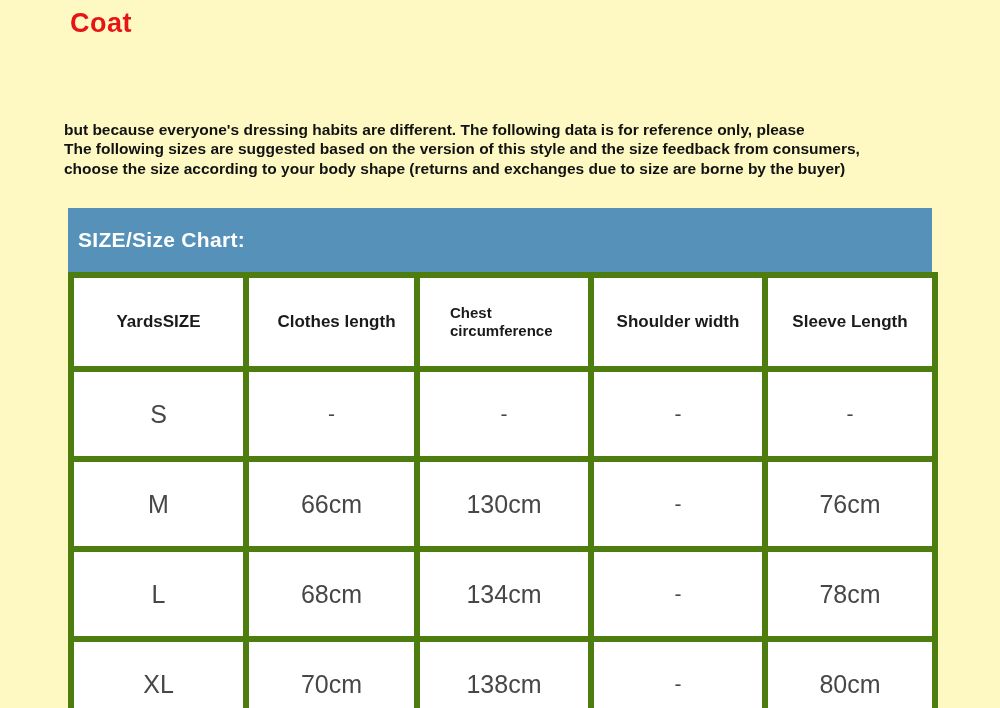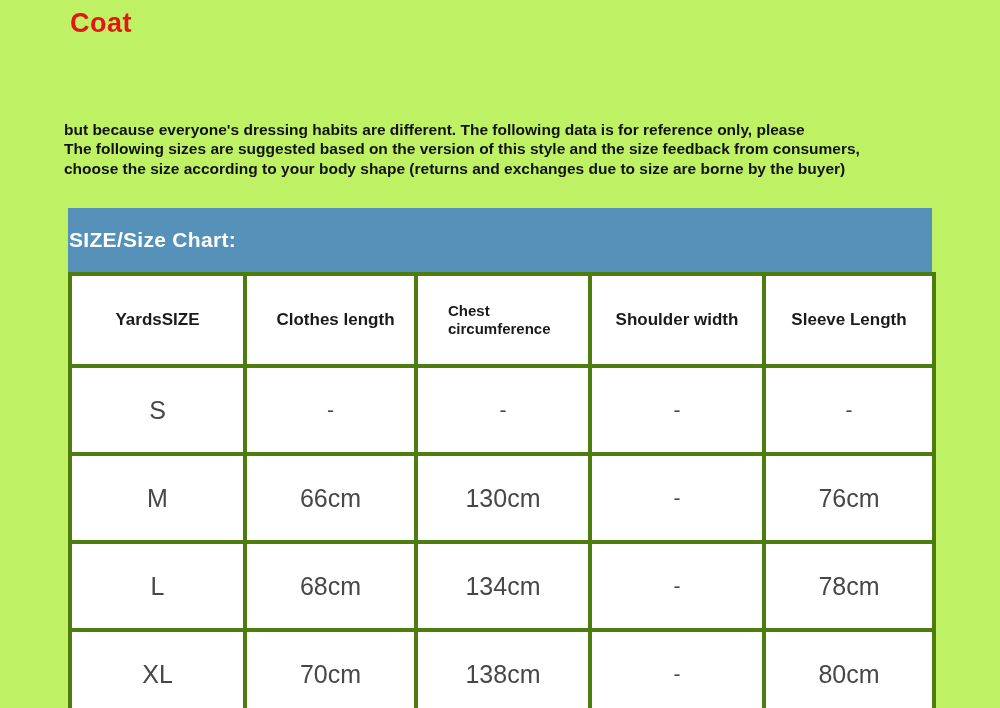--- a/index.html
+++ b/index.html
@@ -5,21 +5,21 @@
   html, body {
     margin: 0;
     padding: 0;
     background: #ffffff;
     font-family: "Liberation Sans", sans-serif;
   }
   .page {
     position: relative;
     width: 1000px;
     height: 708px;
-    background: #bef264;
+    background: #fef9c3;
     overflow: hidden;
   }
   .page-title {
     position: absolute;
     left: 70px;
     top: 8px;
     font-size: 27px;
     font-weight: bold;
     color: #e61414;
     letter-spacing: 0.5px;
@@ -49,37 +49,37 @@
     position: absolute;
     left: 68px;
     top: 208px;
     width: 864px;
   }
   .chart-banner {
     height: 64px;
     background: #5591b8;
     display: flex;
     align-items: center;
-    padding-left: 1px;
+    padding-left: 10px;
     box-sizing: border-box;
   }
   .chart-banner-title {
     color: #ffffff;
     font-size: 21px;
     font-weight: bold;
     letter-spacing: 0.3px;
   }
   table.size-table {
     width: 864px;
     border-collapse: collapse;
     table-layout: fixed;
     background: #ffffff;
   }
   .size-table th, .size-table td {
-    border: 4px solid #4d7c0f;
+    border: 6px solid #4d7c0f;
     text-align: center;
     vertical-align: middle;
     padding: 12px;
     overflow: hidden;
   }
   .size-table thead th {
     height: 64px;
     font-size: 17px;
     font-weight: bold;
     color: #1a1a1a;

